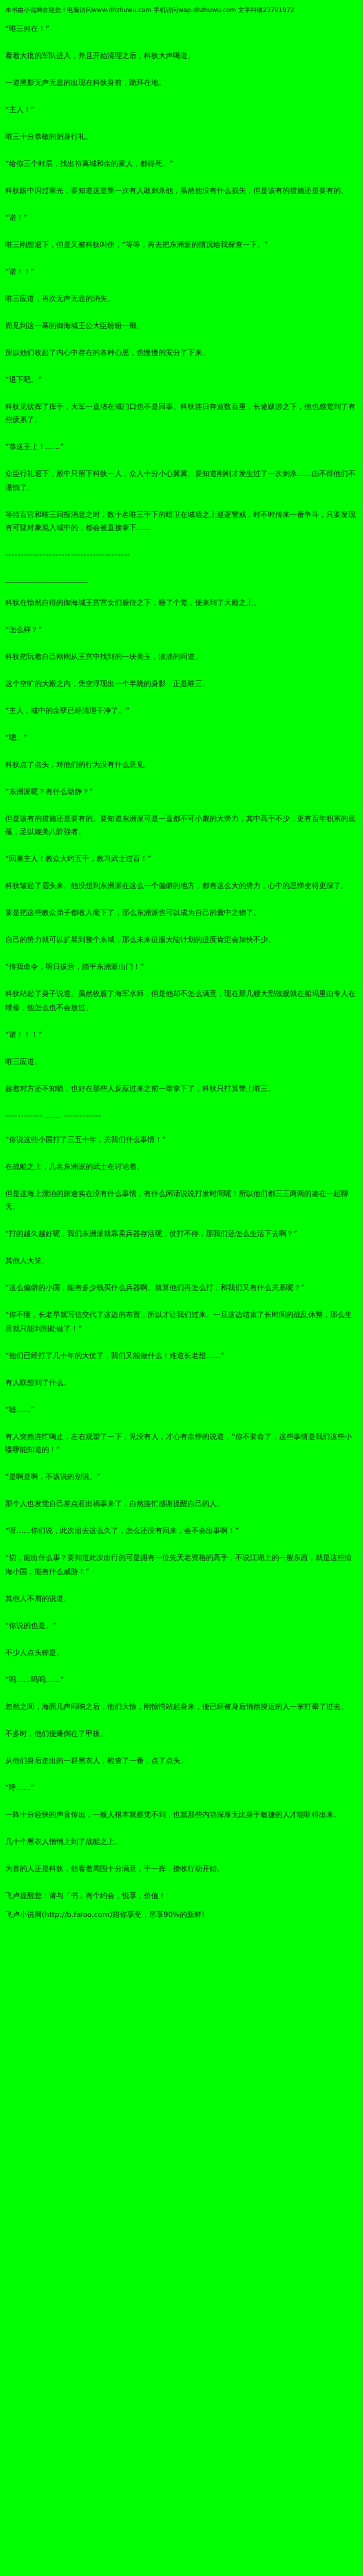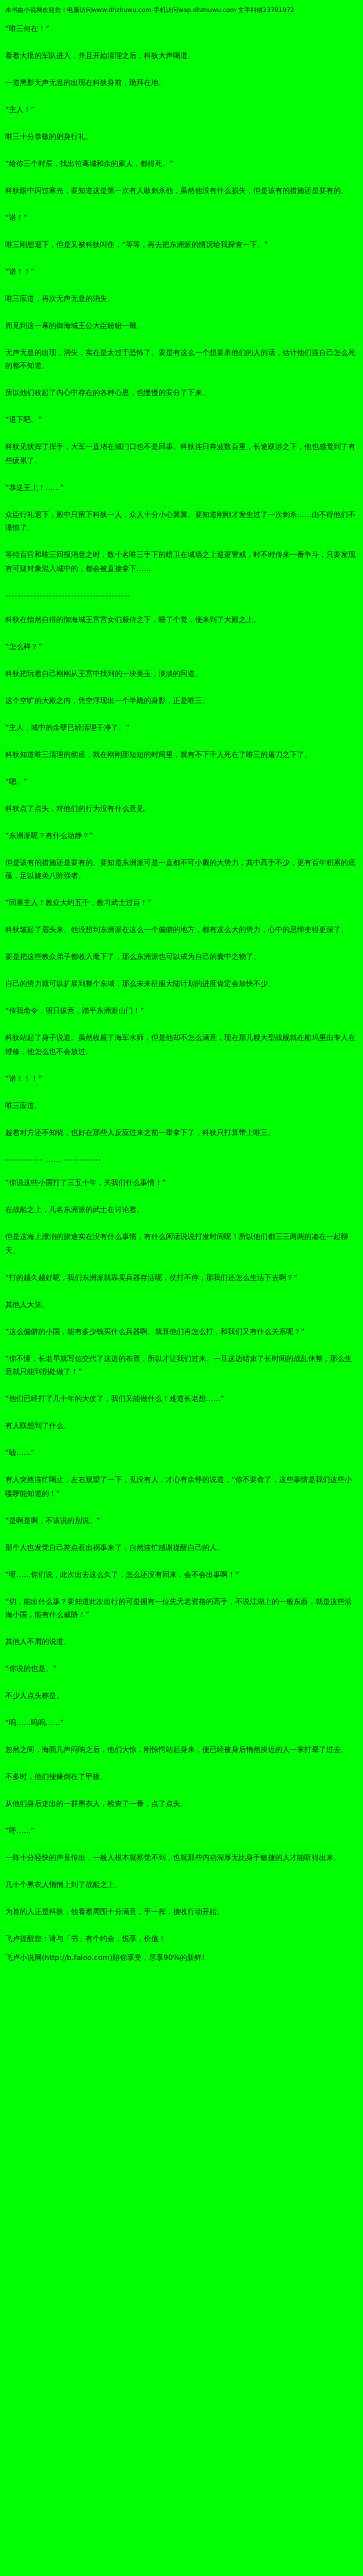--- a/index.html
+++ b/index.html
@@ -51,34 +51,33 @@
       <p class="para">一道黑影无声无息的出现在科狄身前，跪拜在地。</p>
       <p class="para">“主人！”</p>
       <p class="para">唯三十分恭敬的躬身行礼。</p>
       <p class="para">“给你三个时辰，找出符离城和余的家人，都得死。”</p>
       <p class="para">科狄眼中闪过寒光，要知道这是第一次有人敢刺杀他，虽然他没有什么损失，但是该有的措施还是要有的。</p>
       <p class="para">“诺！”</p>
       <p class="para">唯三刚想退下，但是又被科狄叫住，“等等，再去把东洲派的情况给我探查一下。”</p>
       <p class="para">“诺！！”</p>
       <p class="para">唯三应道，再次无声无息的消失。</p>
       <p class="para">而见到这一幕的御海城王公大臣纷纷一颤。</p>
-      <p class="para">无声无息的出现，消失，实在是太过于恐怖了。要是有这么一个想要杀他们的人的话，估计他们连自己怎么死的都不知道。</p>
       <p class="para">所以他们收起了内心中存在的各种心思，也慢慢的安分了下来。</p>
       <p class="para">“退下吧。”</p>
       <p class="para">科狄见状挥了挥手，大军一直堵在城门口也不是回事。科狄连日奔波数百里，长途跋涉之下，他也感觉到了有些疲累了。</p>
       <p class="para">“恭送王上！……”</p>
       <p class="para">众臣行礼退下，殿中只留下科狄一人，众人十分小心翼翼。要知道刚刚才发生过了一次刺杀……由不得他们不谨慎了。</p>
       <p class="para">等待百官和唯三回报消息之时，数十名唯三手下的暗卫在城墙之上巡逻警戒，时不时传来一番争斗，只要发现有可疑对象混入城中的，都会被直接拿下……</p>
       <p class="divider">----------------------------------------</p>
+      <p class="divider">____________________</p>
       <p class="para">科狄在怡然自得的御海城王宫宫女们服侍之下，睡了个觉，便来到了大殿之上。</p>
       <p class="para">“怎么样？”</p>
       <p class="para">科狄把玩着自己刚刚从王宫中找到的一块美玉，淡淡的问道。</p>
       <p class="para">这个空旷的大殿之内，凭空浮现出一个半跪的身影，正是唯三。</p>
       <p class="para">“主人，城中的余孽已经清理干净了。”</p>
-      <p class="para">科狄知道唯三清理的彻底，就在刚刚那短短的时间里，就有不下千人死在了唯三的屠刀之下了。</p>
       <p class="para">“嗯。”</p>
       <p class="para">科狄点了点头，对他们的行为没有什么意见。</p>
       <p class="para">“东洲派呢？有什么动静？”</p>
       <p class="para">但是该有的措施还是要有的。要知道东洲派可是一直都不可小觑的大势力，其中高手不少，更有百年积累的底蕴，足以媲美八阶强者。</p>
       <p class="para">“回禀主人！教众大约五千，教习武士过百！”</p>
       <p class="para">科狄皱起了眉头来。他没想到东洲派在这么一个偏僻的地方，都有这么大的势力，心中的忌惮变得更深了。</p>
       <p class="para">要是把这些教众弟子都收入麾下了，那么东洲派也可以成为自己的囊中之物了。</p>
       <p class="para">自己的势力就可以扩展到整个东域，那么未来征服大陆计划的进度肯定会加快不少。</p>
       <p class="para">“传我命令，明日拔营，踏平东洲派山门！”</p>
       <p class="para">科狄站起了身子说道。虽然收服了海军水师，但是他却不怎么满意，现在那几艘大型战舰就在船坞里由专人在维修，他怎么也不会放过。</p>

